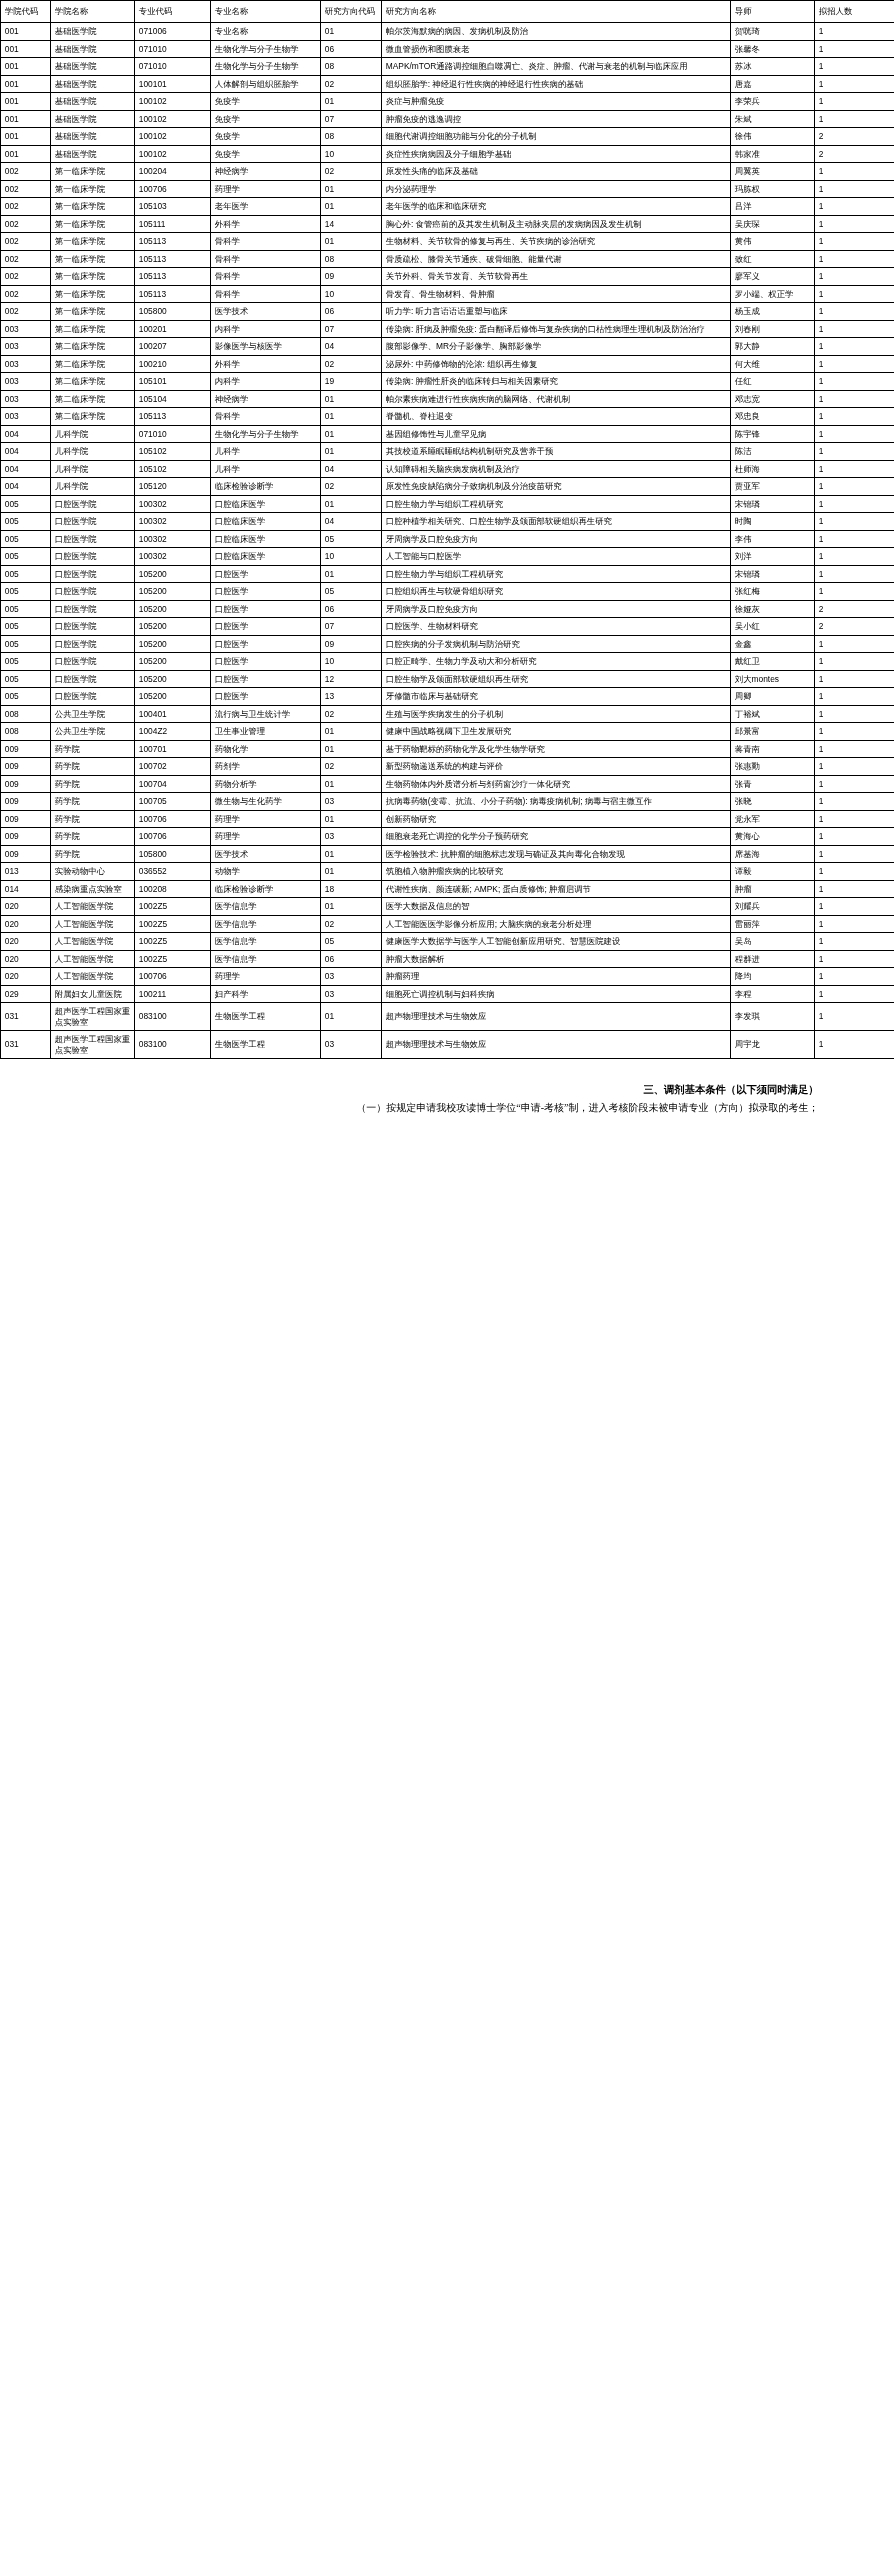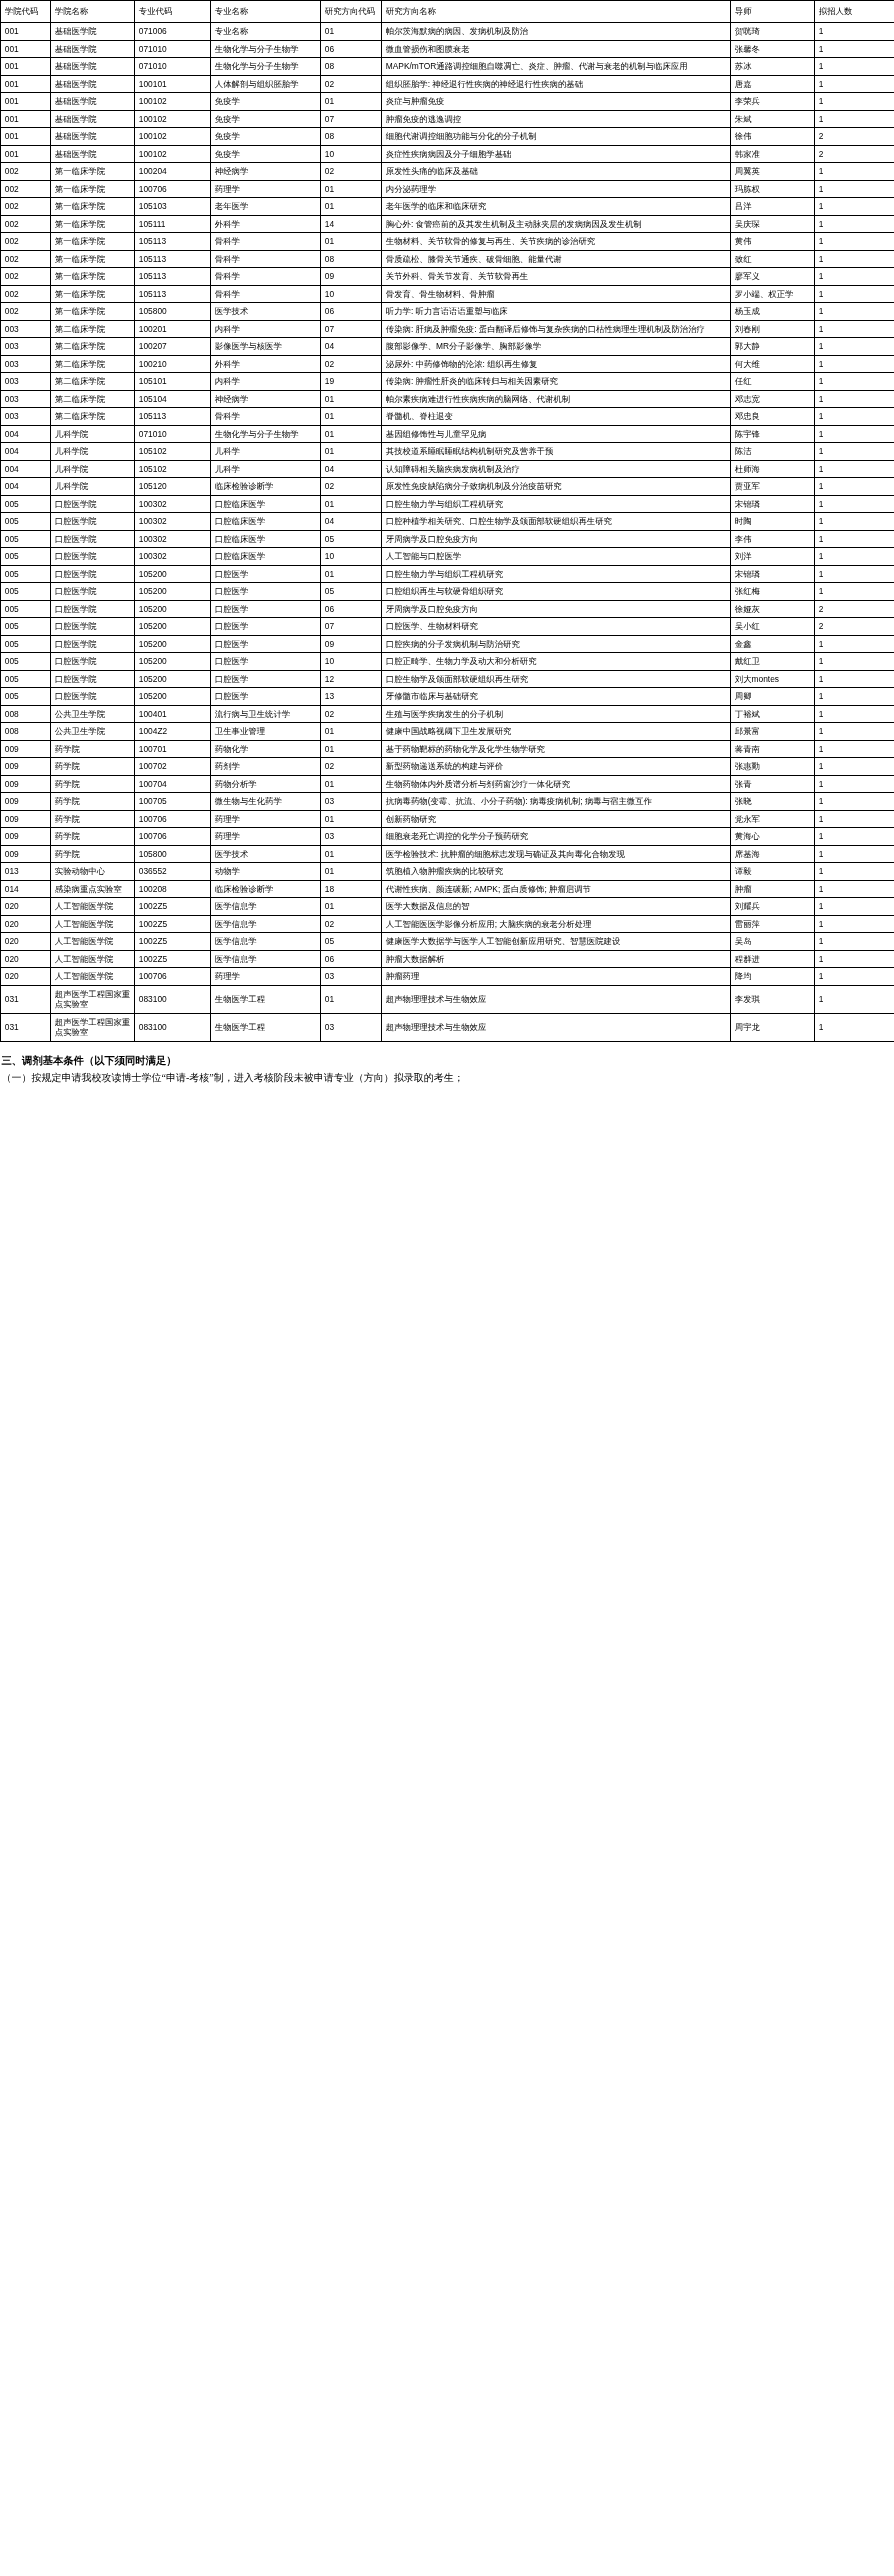--- a/index.html
+++ b/index.html
@@ -41,24 +41,25 @@
   col.c0 { width: 50px; }
   col.c1 { width: 84px; }
   col.c2 { width: 76px; }
   col.c3 { width: 110px; }
   col.c4 { width: 61px; }
   col.c5 { width: 349px; }
   col.c6 { width: 84px; }
   col.c7 { width: 81px; }
 
   .footer {
-    margin-top: 10px;
+    margin-top: 22px;
     padding: 0 1.5px;
     font-size: 10px;
     line-height: 1.7;
+    text-align: right;
   }
   .footer .sec-title {
     font-weight: bold;
     font-size: 10.3px;
   }
   .footer .sec-para {
     font-size: 10px;
     font-family: Liberation Serif, serif;
   }
 </style>
@@ -635,20 +636,30 @@
           <td>020</td>
           <td>人工智能医学院</td>
           <td>100706</td>
           <td>药理学</td>
           <td>03</td>
           <td>肿瘤药理</td>
           <td>降均</td>
           <td>1</td>
         </tr>
         <tr>
+          <td>029</td>
+          <td>附属妇女儿童医院</td>
+          <td>100211</td>
+          <td>妇产科学</td>
+          <td>03</td>
+          <td>细胞死亡调控机制与妇科疾病</td>
+          <td>李程</td>
+          <td>1</td>
+        </tr>
+        <tr>
           <td>031</td>
           <td>超声医学工程国家重点实验室</td>
           <td>083100</td>
           <td>生物医学工程</td>
           <td>01</td>
           <td>超声物理理技术与生物效应</td>
           <td>李发琪</td>
           <td>1</td>
         </tr>
         <tr>

